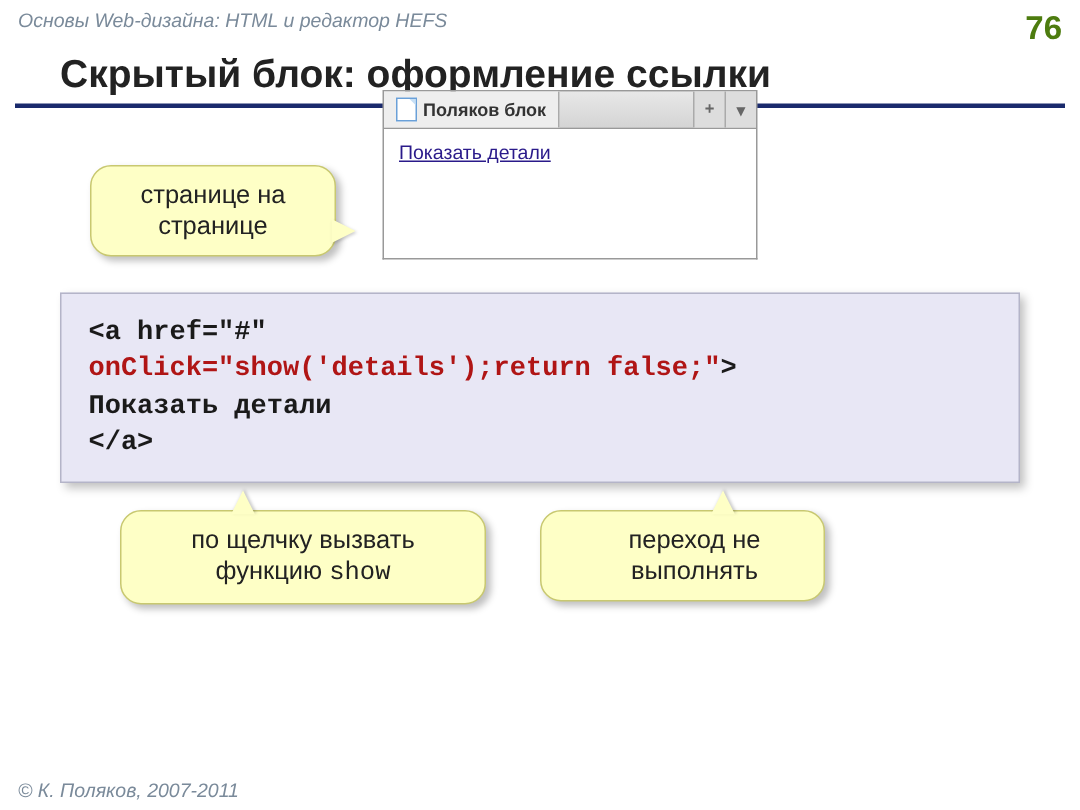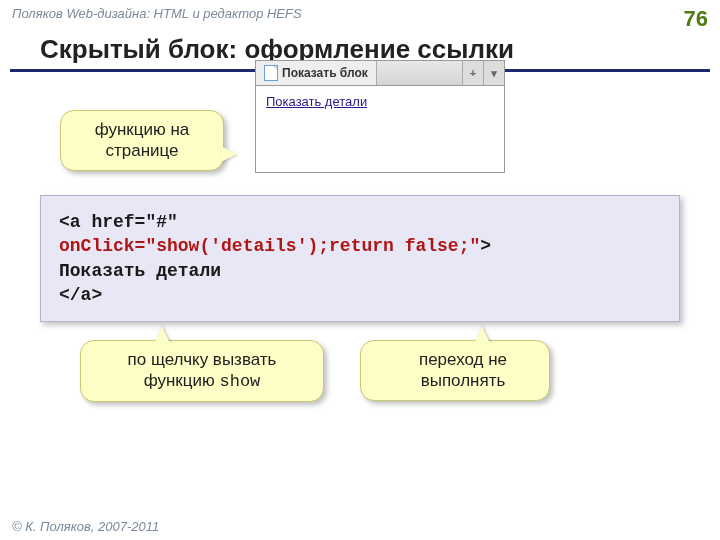--- a/index.html
+++ b/index.html
@@ -164,44 +164,44 @@
     justify-content: space-between;
     font-style: italic;
     color: #7a8a9a;
     font-size: 13px;
   }
 </style>
 </head>
 <body>
 
 <div class="header-top">
-  <span>Поляков Web-дизайна: HTML и редактор HEFS</span>
+  <span>Основы Web-дизайна: HTML и редактор HEFS</span>
   <span class="page-number">76</span>
 </div>
 
 <div class="title">Скрытый блок: оформление ссылки</div>
 
 <div class="browser-wrap">
   <div class="browser-titlebar">
     <div class="browser-tab">
       <span class="doc-icon"></span>
-      <span>Показать блок</span>
+      <span>Поляков блок</span>
     </div>
     <div class="browser-btns">
       <div class="browser-btn">+</div>
       <div class="browser-btn">▾</div>
     </div>
   </div>
   <div class="browser-body">
     <span class="browser-link">Показать детали</span>
   </div>
 </div>
 
 <div class="callout callout1">
-  <span>функцию на</span><br>
+  <span>странице на</span><br>
   <span>странице</span>
   <div class="tail"></div>
 </div>
 
 <div class="code-box">
   <div>&lt;a href="#"</div>
   <div><span>   </span><span class="red">onClick="show('details');return false;"</span><span>&gt;</span></div>
   <div>Показать детали</div>
   <div>&lt;/a&gt;</div>
 </div>

